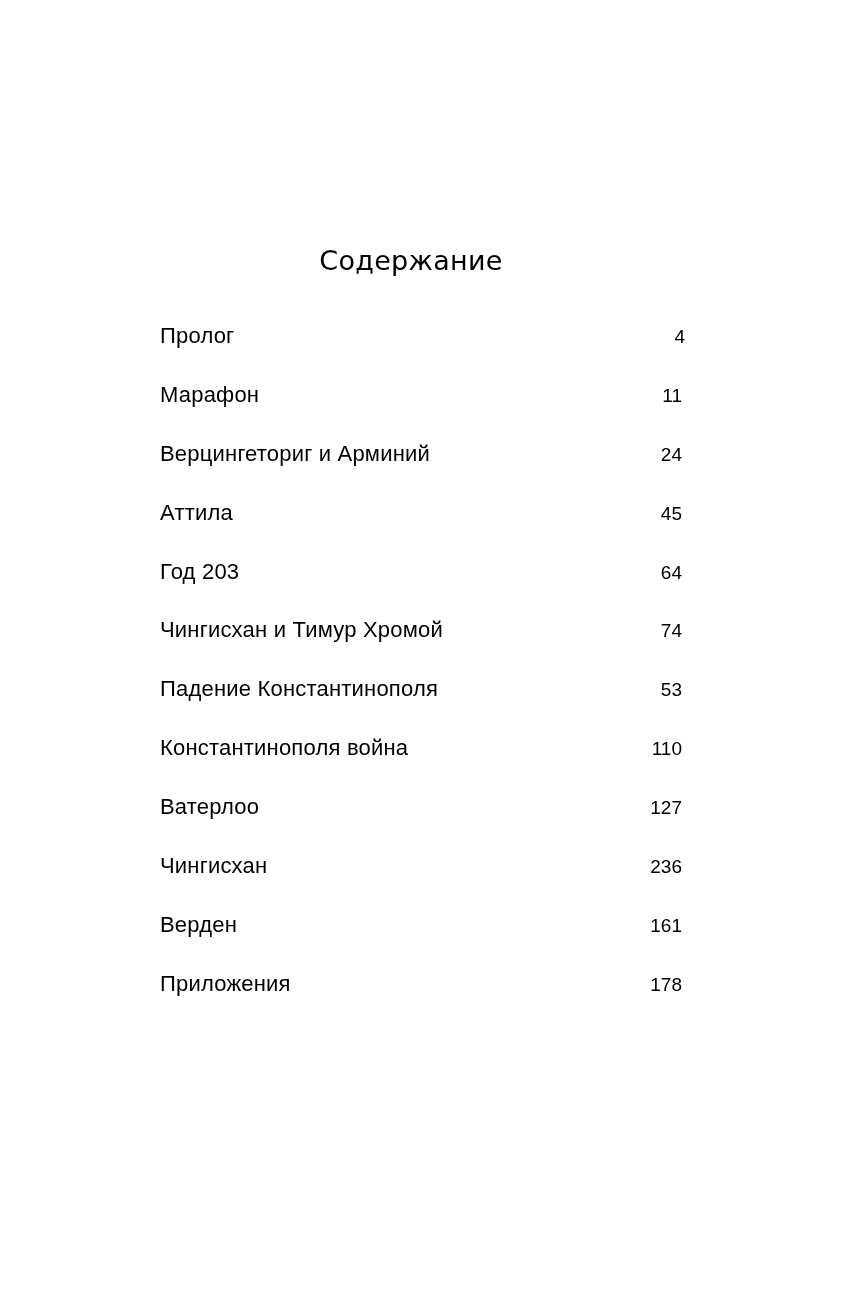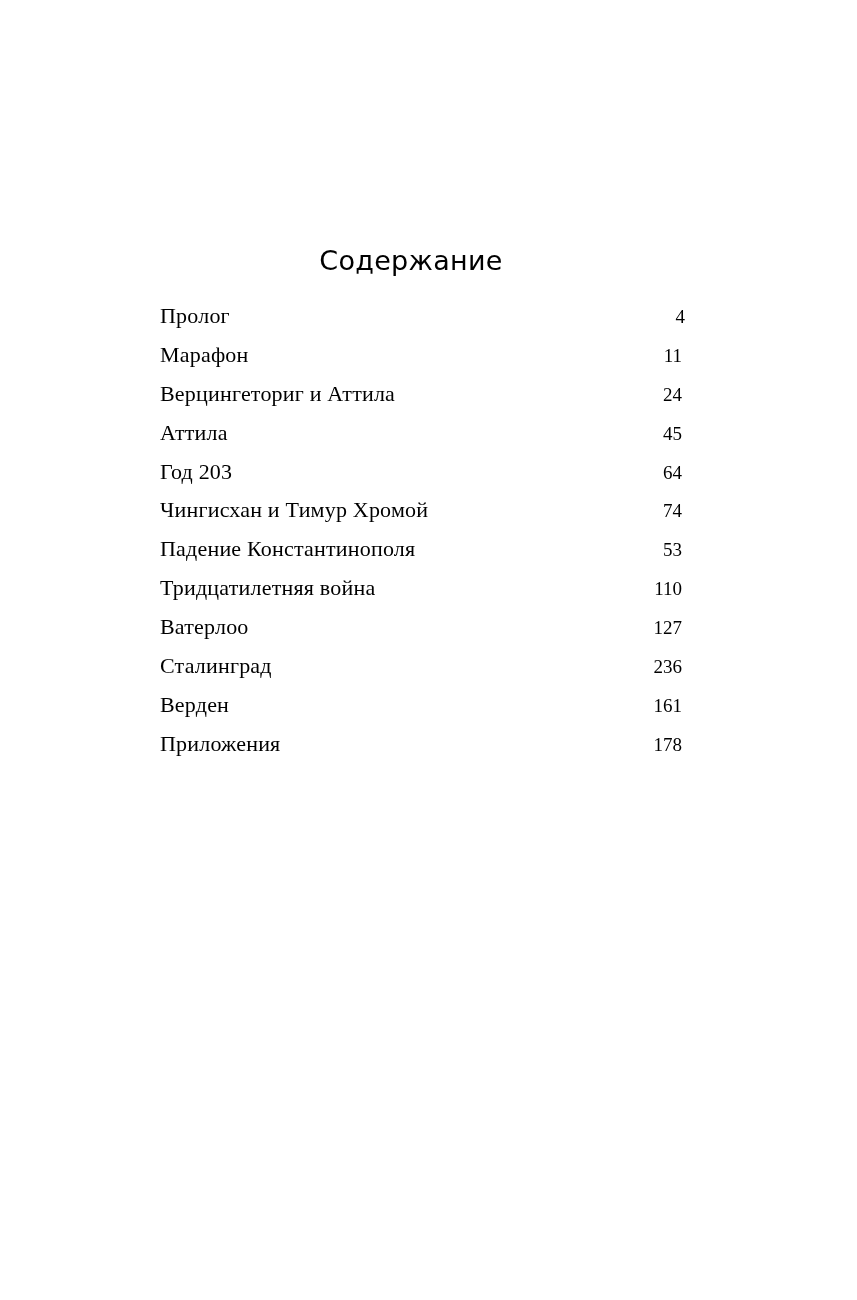--- a/index.html
+++ b/index.html
@@ -41,25 +41,26 @@
       width: 527px;
       margin: 0;
       padding: 0;
       list-style: none;
     }
     .toc-row {
       position: relative;
       height: 38.9px;
       display: flex;
       align-items: baseline;
-      font-family: Liberation Serif, serif;
+      font-family: Liberation Sans, sans-serif;
       font-size: 22px;
       line-height: 32px;
       white-space: nowrap;
       overflow: hidden;
+      margin-top: 20px;
     }
     .toc-entry {
       flex: 0 0 auto;
       letter-spacing: 0.2px;
     }
     .toc-leader {
       flex: 1 1 auto;
       overflow: hidden;
       position: relative;
       margin-right: 20px;
@@ -94,21 +95,21 @@
       <span class="toc-entry">Пролог</span>
       <span class="toc-leader"></span>
       <span class="toc-page">4</span>
     </li>
     <li class="toc-row">
       <span class="toc-entry">Марафон</span>
       <span class="toc-leader"></span>
       <span class="toc-page">11</span>
     </li>
     <li class="toc-row">
-      <span class="toc-entry">Верцингеториг и Аттила</span>
+      <span class="toc-entry">Верцингеториг и Арминий</span>
       <span class="toc-leader"></span>
       <span class="toc-page">24</span>
     </li>
     <li class="toc-row">
       <span class="toc-entry">Аттила</span>
       <span class="toc-leader"></span>
       <span class="toc-page">45</span>
     </li>
     <li class="toc-row">
       <span class="toc-entry">Год 203</span>
@@ -119,31 +120,31 @@
       <span class="toc-entry">Чингисхан и Тимур Хромой</span>
       <span class="toc-leader"></span>
       <span class="toc-page">74</span>
     </li>
     <li class="toc-row">
       <span class="toc-entry">Падение Константинополя</span>
       <span class="toc-leader"></span>
       <span class="toc-page">53</span>
     </li>
     <li class="toc-row">
-      <span class="toc-entry">Тридцатилетняя война</span>
+      <span class="toc-entry">Константинополя война</span>
       <span class="toc-leader"></span>
       <span class="toc-page">110</span>
     </li>
     <li class="toc-row">
       <span class="toc-entry">Ватерлоо</span>
       <span class="toc-leader"></span>
       <span class="toc-page">127</span>
     </li>
     <li class="toc-row">
-      <span class="toc-entry">Сталинград</span>
+      <span class="toc-entry">Чингисхан</span>
       <span class="toc-leader"></span>
       <span class="toc-page">236</span>
     </li>
     <li class="toc-row">
       <span class="toc-entry">Верден</span>
       <span class="toc-leader"></span>
       <span class="toc-page">161</span>
     </li>
     <li class="toc-row">
       <span class="toc-entry">Приложения</span>

